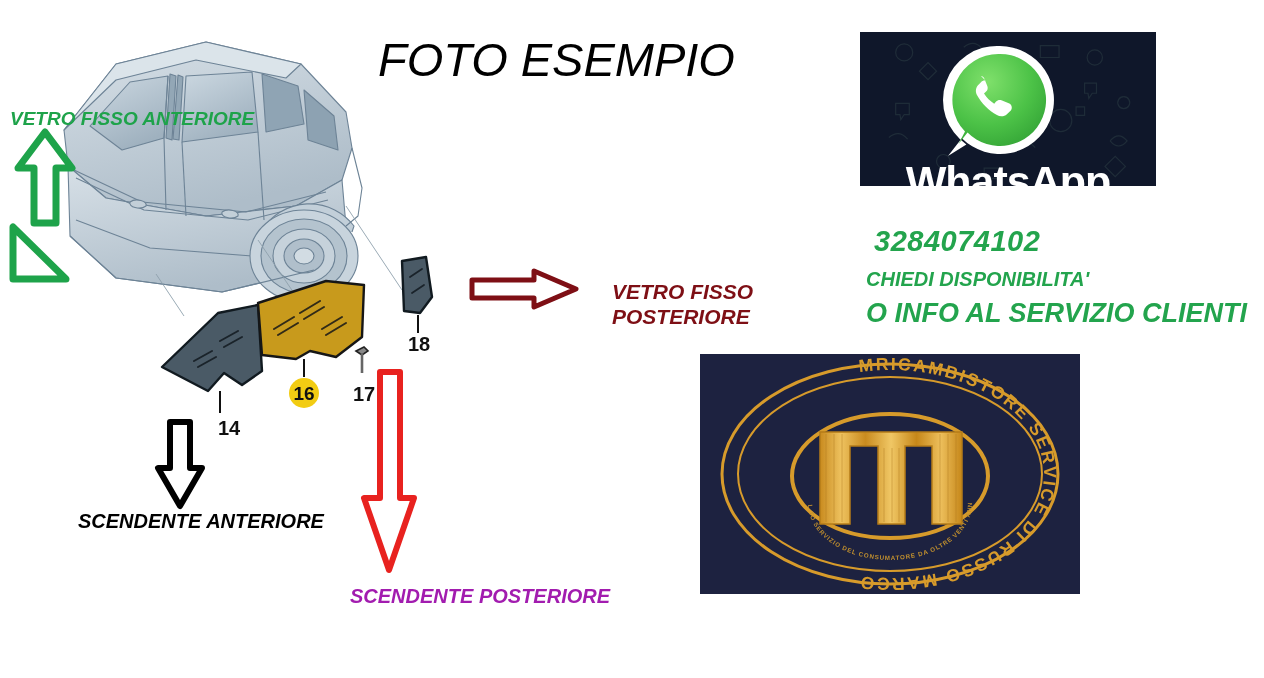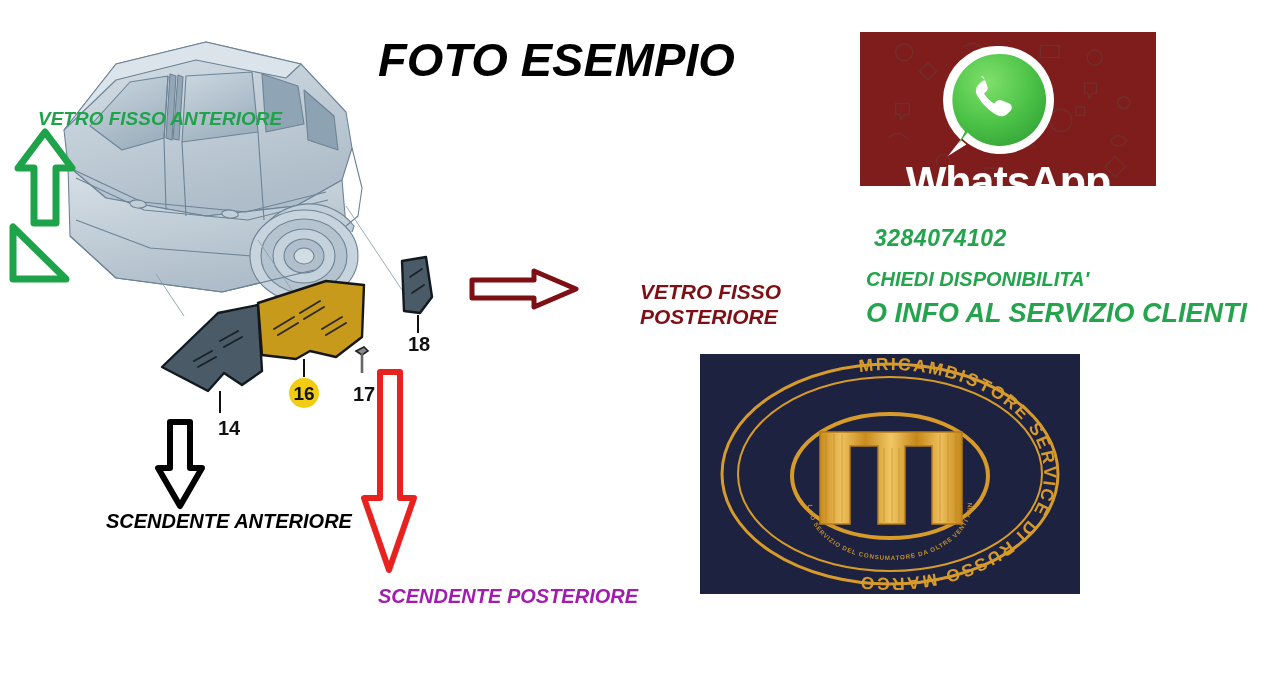--- a/index.html
+++ b/index.html
@@ -4,66 +4,66 @@
 <style>
   html,body{margin:0;padding:0;background:#ffffff;}
   body{width:1264px;height:678px;position:relative;overflow:hidden;
        font-family:"Liberation Sans","DejaVu Sans",sans-serif;}
   .stage{position:absolute;left:0;top:0;width:1264px;height:678px;background:#fff;}
   .abs{position:absolute;}
 
   
   #title{
     left:378px; top:36px; width:420px;
-    font-size:47px; font-weight:bold; font-style:italic; color:#000;
+    font-size:47px; font-weight:normal; font-style:italic; color:#000;
     letter-spacing:0px; white-space:nowrap; line-height:1;
   }
 
   
   #car-illustration{left:46px; top:20px; width:400px; height:310px;}
   #car-illustration svg{display:block;width:100%;height:100%;}
 
   
   #exploded{left:150px; top:255px; width:330px; height:190px;}
   #exploded svg{display:block;width:100%;height:100%;}
 
   
-  .lbl{white-space:pre;font-style:italic;font-weight:bold;line-height:1.18;margin-left:28px;}
+  .lbl{white-space:pre;font-style:italic;font-weight:bold;line-height:1.18;}
   #label-vetro-fisso-anteriore{left:10px;  top:108px; font-size:19px; color:#1EA34A;}
   #label-vetro-fisso-posteriore{left:612px; top:280px; font-size:21px; color:#7E0F15;}
   #label-scendente-anteriore{left:78px;  top:510px; font-size:20px; color:#000000;}
   #label-scendente-posteriore{left:350px; top:585px; font-size:20px; color:#a21caf;}
 
   
   #arrow-up-green{left:12px;  top:128px; width:66px;  height:100px;}
   #triangle-green{left:8px;   top:222px; width:62px;  height:62px;}
   #arrow-right-red{left:468px;top:268px; width:112px; height:42px;}
   #arrow-down-black{left:154px;top:418px;width:52px;  height:92px;}
   #arrow-down-red{left:360px; top:368px; width:58px;  height:208px;}
   .arrow svg{display:block;width:100%;height:100%;}
 
   
   #whatsapp-panel{
     left:860px; top:32px; width:296px; height:154px;
-    background:#7f1d1d; overflow:hidden;
+    background:#0f172a; overflow:hidden;
   }
   #whatsapp-panel .wa-doodle{
     position:absolute;left:0;top:0;width:100%;height:100%;opacity:.30;
   }
   #whatsapp-logo-icon{position:absolute;left:76px;top:6px;width:128px;height:128px;}
   #whatsapp-logo-icon svg{display:block;width:100%;height:100%;}
   #whatsapp-wordmark{
     position:absolute;left:0;top:128px;width:100%;text-align:center;
     color:#ffffff;font-size:43px;font-weight:bold;letter-spacing:-1px;
     font-family:"Liberation Sans","DejaVu Sans",sans-serif;line-height:1;
   }
 
   
   #contact-phone{
-    left:874px; top:225px; font-size:23px; font-weight:bold; font-style:italic;
+    left:874px; top:225px; font-size:29px; font-weight:bold; font-style:italic;
     color:#23A44D; white-space:nowrap; letter-spacing:.5px;
   }
   #contact-line-1{
     left:866px; top:268px; font-size:20px; font-weight:bold; font-style:italic;
     color:#23A44D; white-space:nowrap;
   }
   #contact-line-2{
     left:866px; top:298px; font-size:27px; font-weight:bold; font-style:italic;
     color:#23A44D; white-space:nowrap;
   }

